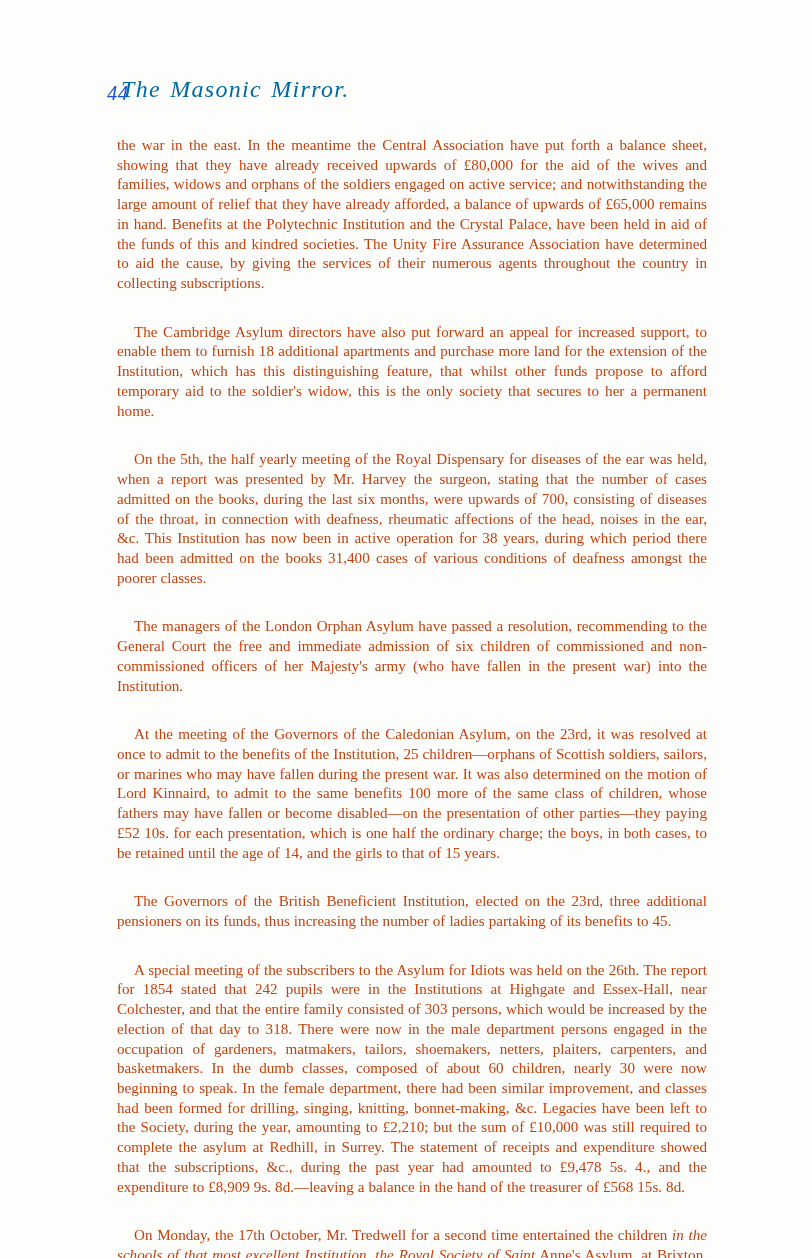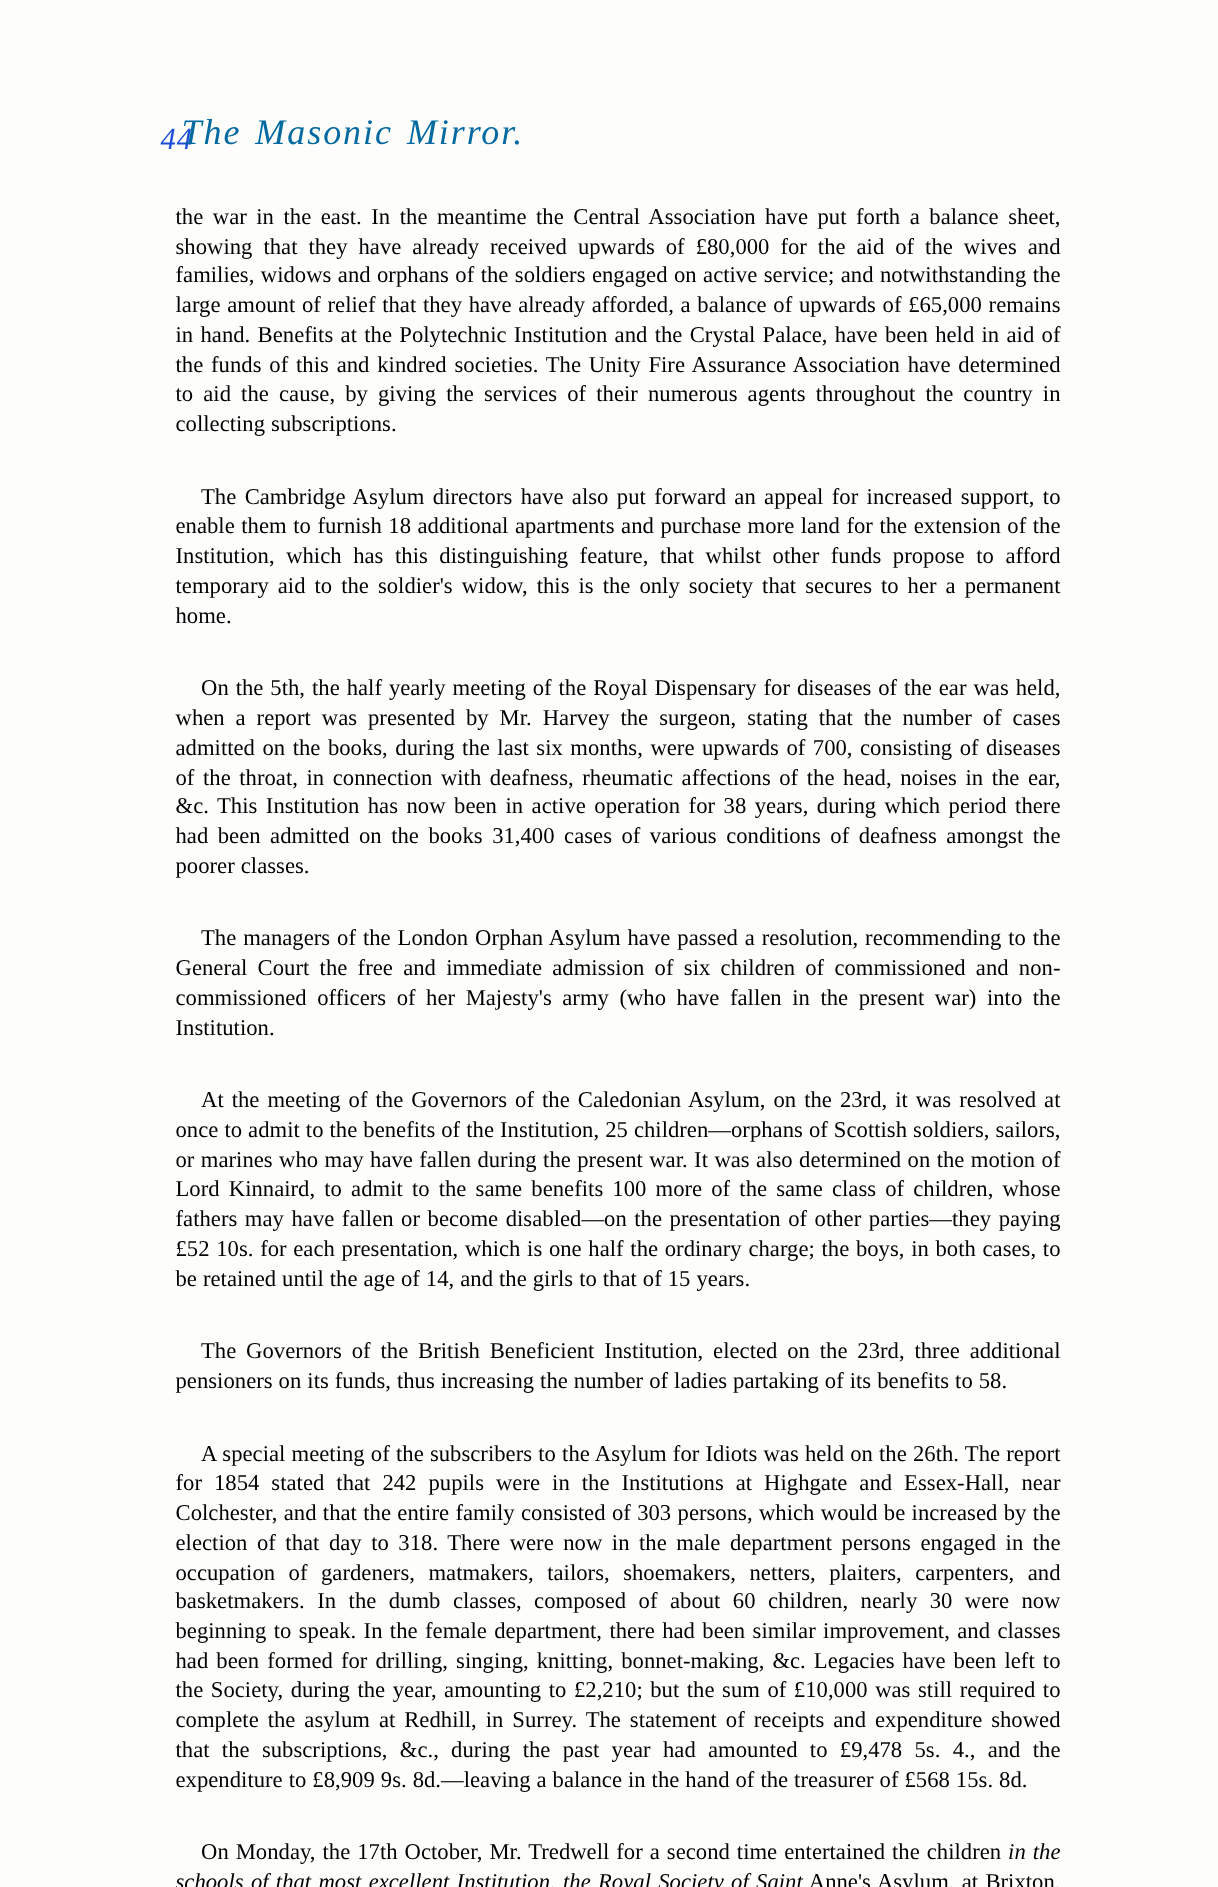--- a/index.html
+++ b/index.html
@@ -67,21 +67,21 @@
   p.para {
     margin: 0;
     text-align: justify;
     text-align-last: left;
     text-justify: inter-word;
     font-size: 15.1px;
     line-height: 19.72px;
     letter-spacing: 0.02px;
     word-spacing: 0.2px;
     hyphens: none;
-    color: #000000;
+    color: #c2410c;
   }
   p.para.indent {
     text-indent: 17px;
     margin-top: 29px;
   }
   p.para i {
     font-style: italic;
   }
   
   .textblock, .running-head {
@@ -97,18 +97,18 @@
     <div class="folio">44</div>
     <div class="head-title">The Masonic Mirror.</div>
   </div>
 
   <div class="textblock" id="body-column" style="color: rgb(28, 28, 28);">
       <p class="para">the war in the east. In the meantime the Central Association have put forth a balance sheet, showing that they have already received upwards of £80,000 for the aid of the wives and families, widows and orphans of the soldiers engaged on active service; and notwithstanding the large amount of relief that they have already afforded, a balance of upwards of £65,000 remains in hand. Benefits at the Polytechnic Institution and the Crystal Palace, have been held in aid of the funds of this and kindred societies. The Unity Fire Assurance Association have determined to aid the cause, by giving the services of their numerous agents throughout the country in collecting subscriptions.</p>
       <p class="para indent">The Cambridge Asylum directors have also put forward an appeal for increased support, to enable them to furnish 18 additional apartments and purchase more land for the extension of the Institution, which has this distinguishing feature, that whilst other funds propose to afford temporary aid to the soldier's widow, this is the only society that secures to her a permanent home.</p>
       <p class="para indent">On the 5th, the half yearly meeting of the Royal Dispensary for diseases of the ear was held, when a report was presented by Mr. Harvey the surgeon, stating that the number of cases admitted on the books, during the last six months, were upwards of 700, consisting of diseases of the throat, in connection with deafness, rheumatic affections of the head, noises in the ear, &amp;c. This Institution has now been in active operation for 38 years, during which period there had been admitted on the books 31,400 cases of various conditions of deafness amongst the poorer classes.</p>
       <p class="para indent">The managers of the London Orphan Asylum have passed a resolution, recommending to the General Court the free and immediate admission of six children of commissioned and non-commissioned officers of her Majesty's army (who have fallen in the present war) into the Institution.</p>
       <p class="para indent">At the meeting of the Governors of the Caledonian Asylum, on the 23rd, it was resolved at once to admit to the benefits of the Institution, 25 children—orphans of Scottish soldiers, sailors, or marines who may have fallen during the present war. It was also determined on the motion of Lord Kinnaird, to admit to the same benefits 100 more of the same class of children, whose fathers may have fallen or become disabled—on the presentation of other parties—they paying £52 10s. for each presentation, which is one half the ordinary charge; the boys, in both cases, to be retained until the age of 14, and the girls to that of 15 years.</p>
-      <p class="para indent">The Governors of the British Beneficient Institution, elected on the 23rd, three additional pensioners on its funds, thus increasing the number of ladies partaking of its benefits to 58.</p>
+      <p class="para indent">The Governors of the British Beneficient Institution, elected on the 23rd, three additional pensioners on its funds, thus increasing the number of ladies partaking of its benefits to 45.</p>
       <p class="para indent">A special meeting of the subscribers to the Asylum for Idiots was held on the 26th. The report for 1854 stated that 242 pupils were in the Institutions at Highgate and Essex-Hall, near Colchester, and that the entire family consisted of 303 persons, which would be increased by the election of that day to 318. There were now in the male department persons engaged in the occupation of gardeners, matmakers, tailors, shoemakers, netters, plaiters, carpenters, and basketmakers. In the dumb classes, composed of about 60 children, nearly 30 were now beginning to speak. In the female department, there had been similar improvement, and classes had been formed for drilling, singing, knitting, bonnet-making, &amp;c. Legacies have been left to the Society, during the year, amounting to £2,210; but the sum of £10,000 was still required to complete the asylum at Redhill, in Surrey. The statement of receipts and expenditure showed that the subscriptions, &amp;c., during the past year had amounted to £9,478 5s. 4., and the expenditure to £8,909 9s. 8d.—leaving a balance in the hand of the treasurer of £568 15s. 8d.</p>
       <p class="para indent"><span>On Monday, the 17th October, Mr. Tredwell for a second time entertained the children </span><i>in the schools of that most excellent Institution, the Royal Society of Saint</i><span> Anne's Asylum, at Brixton, in the grounds attached to his residence, Leighham Court, Streatham, the grounds being tastefully decorated for the occasion. At two o'clock</span></p>
     </div>
 
 </div>
 
 </body></html>

